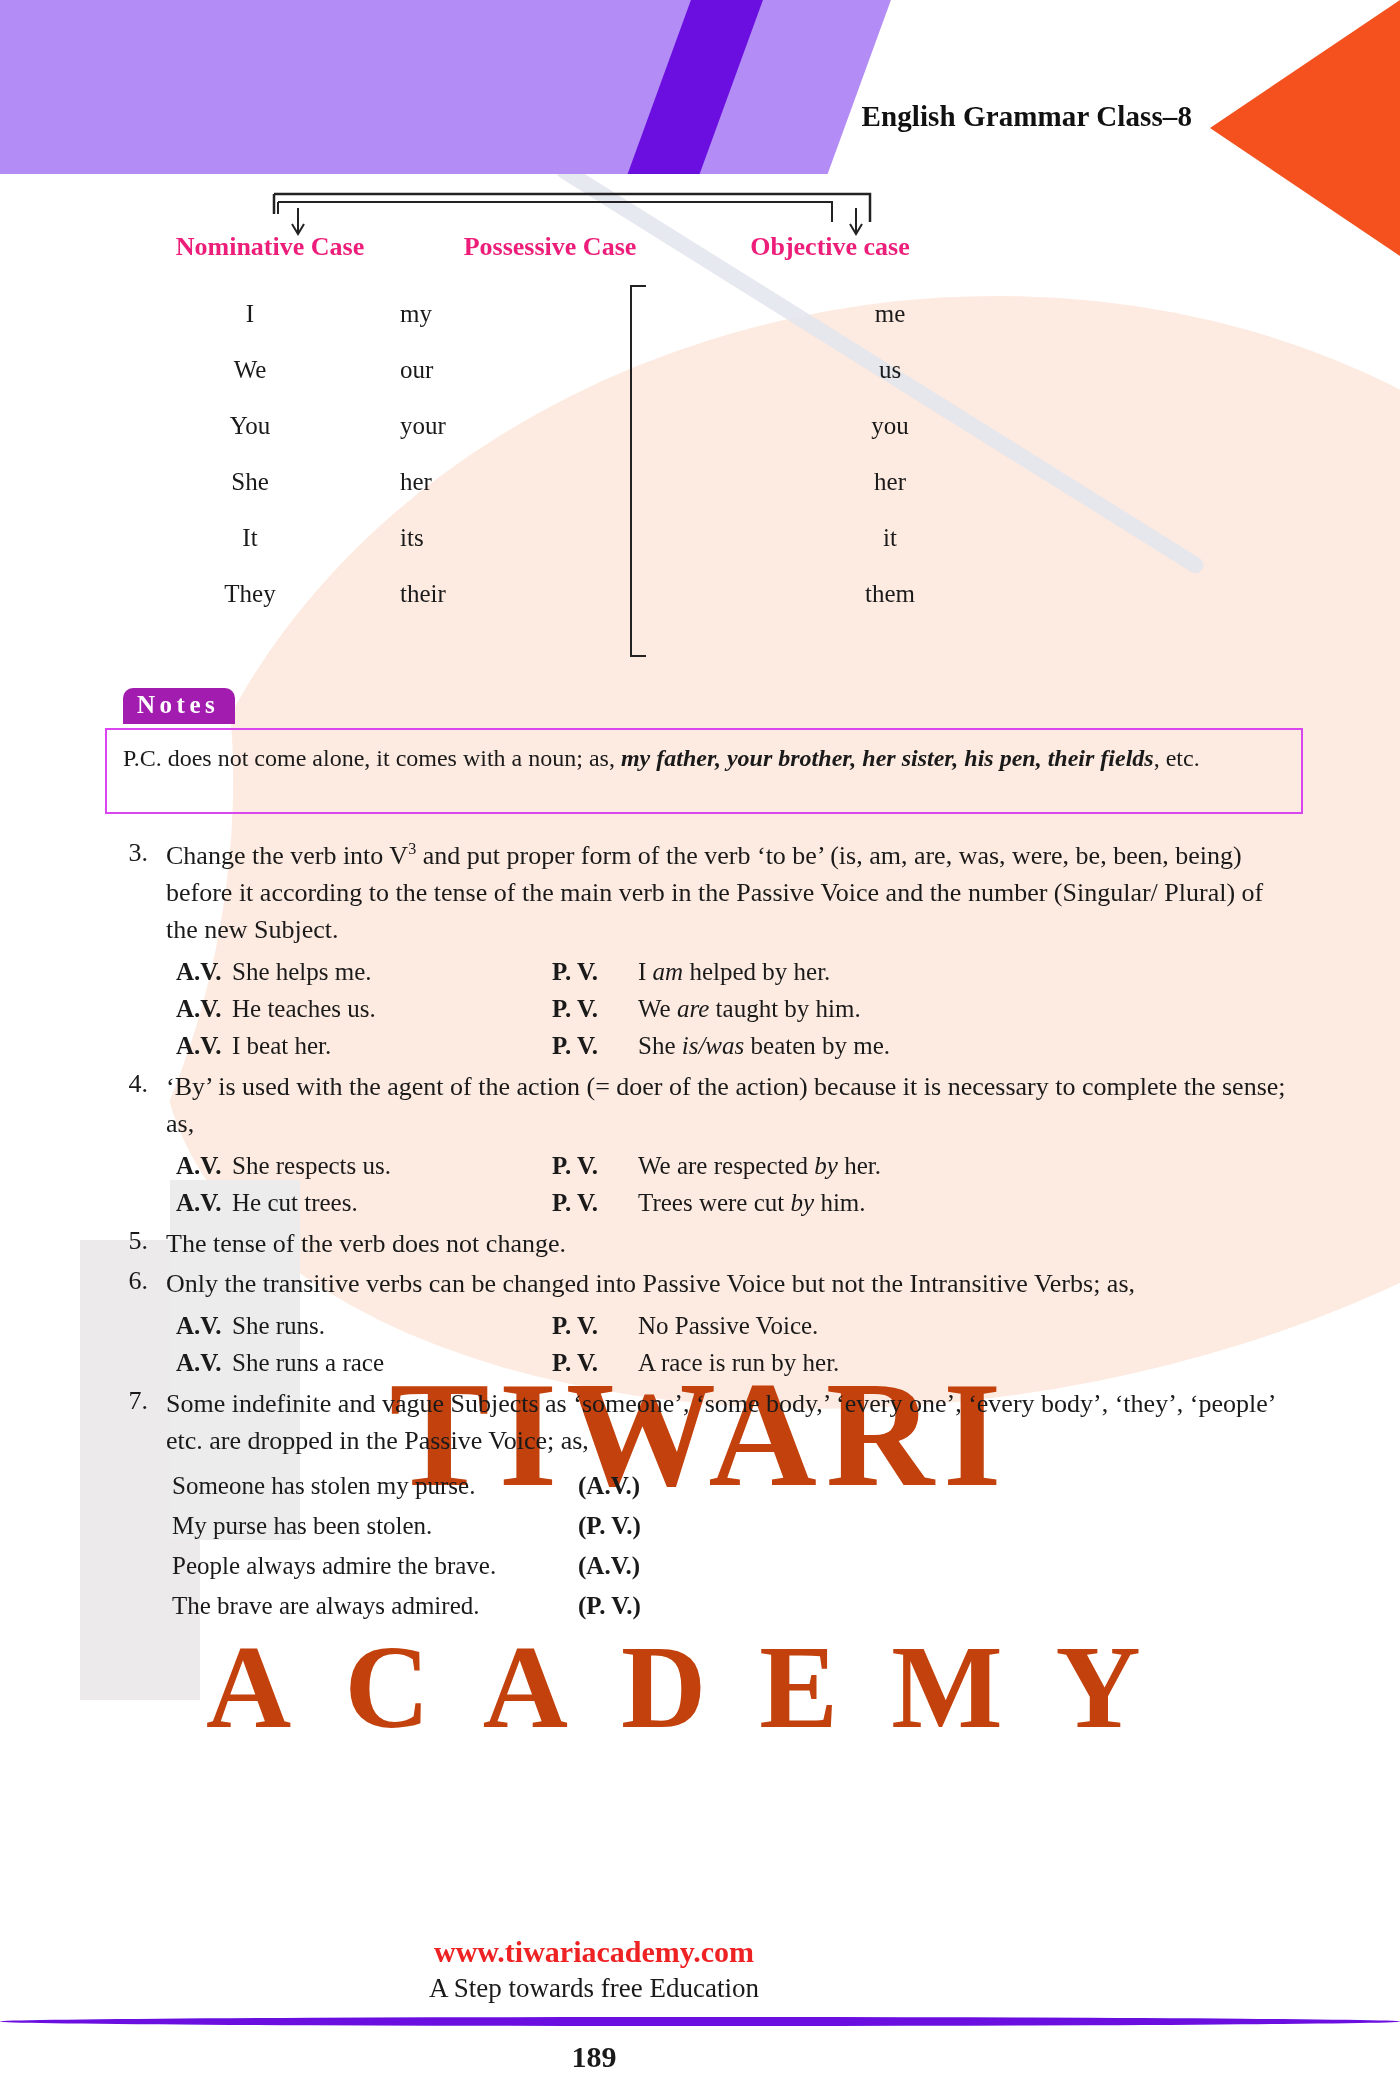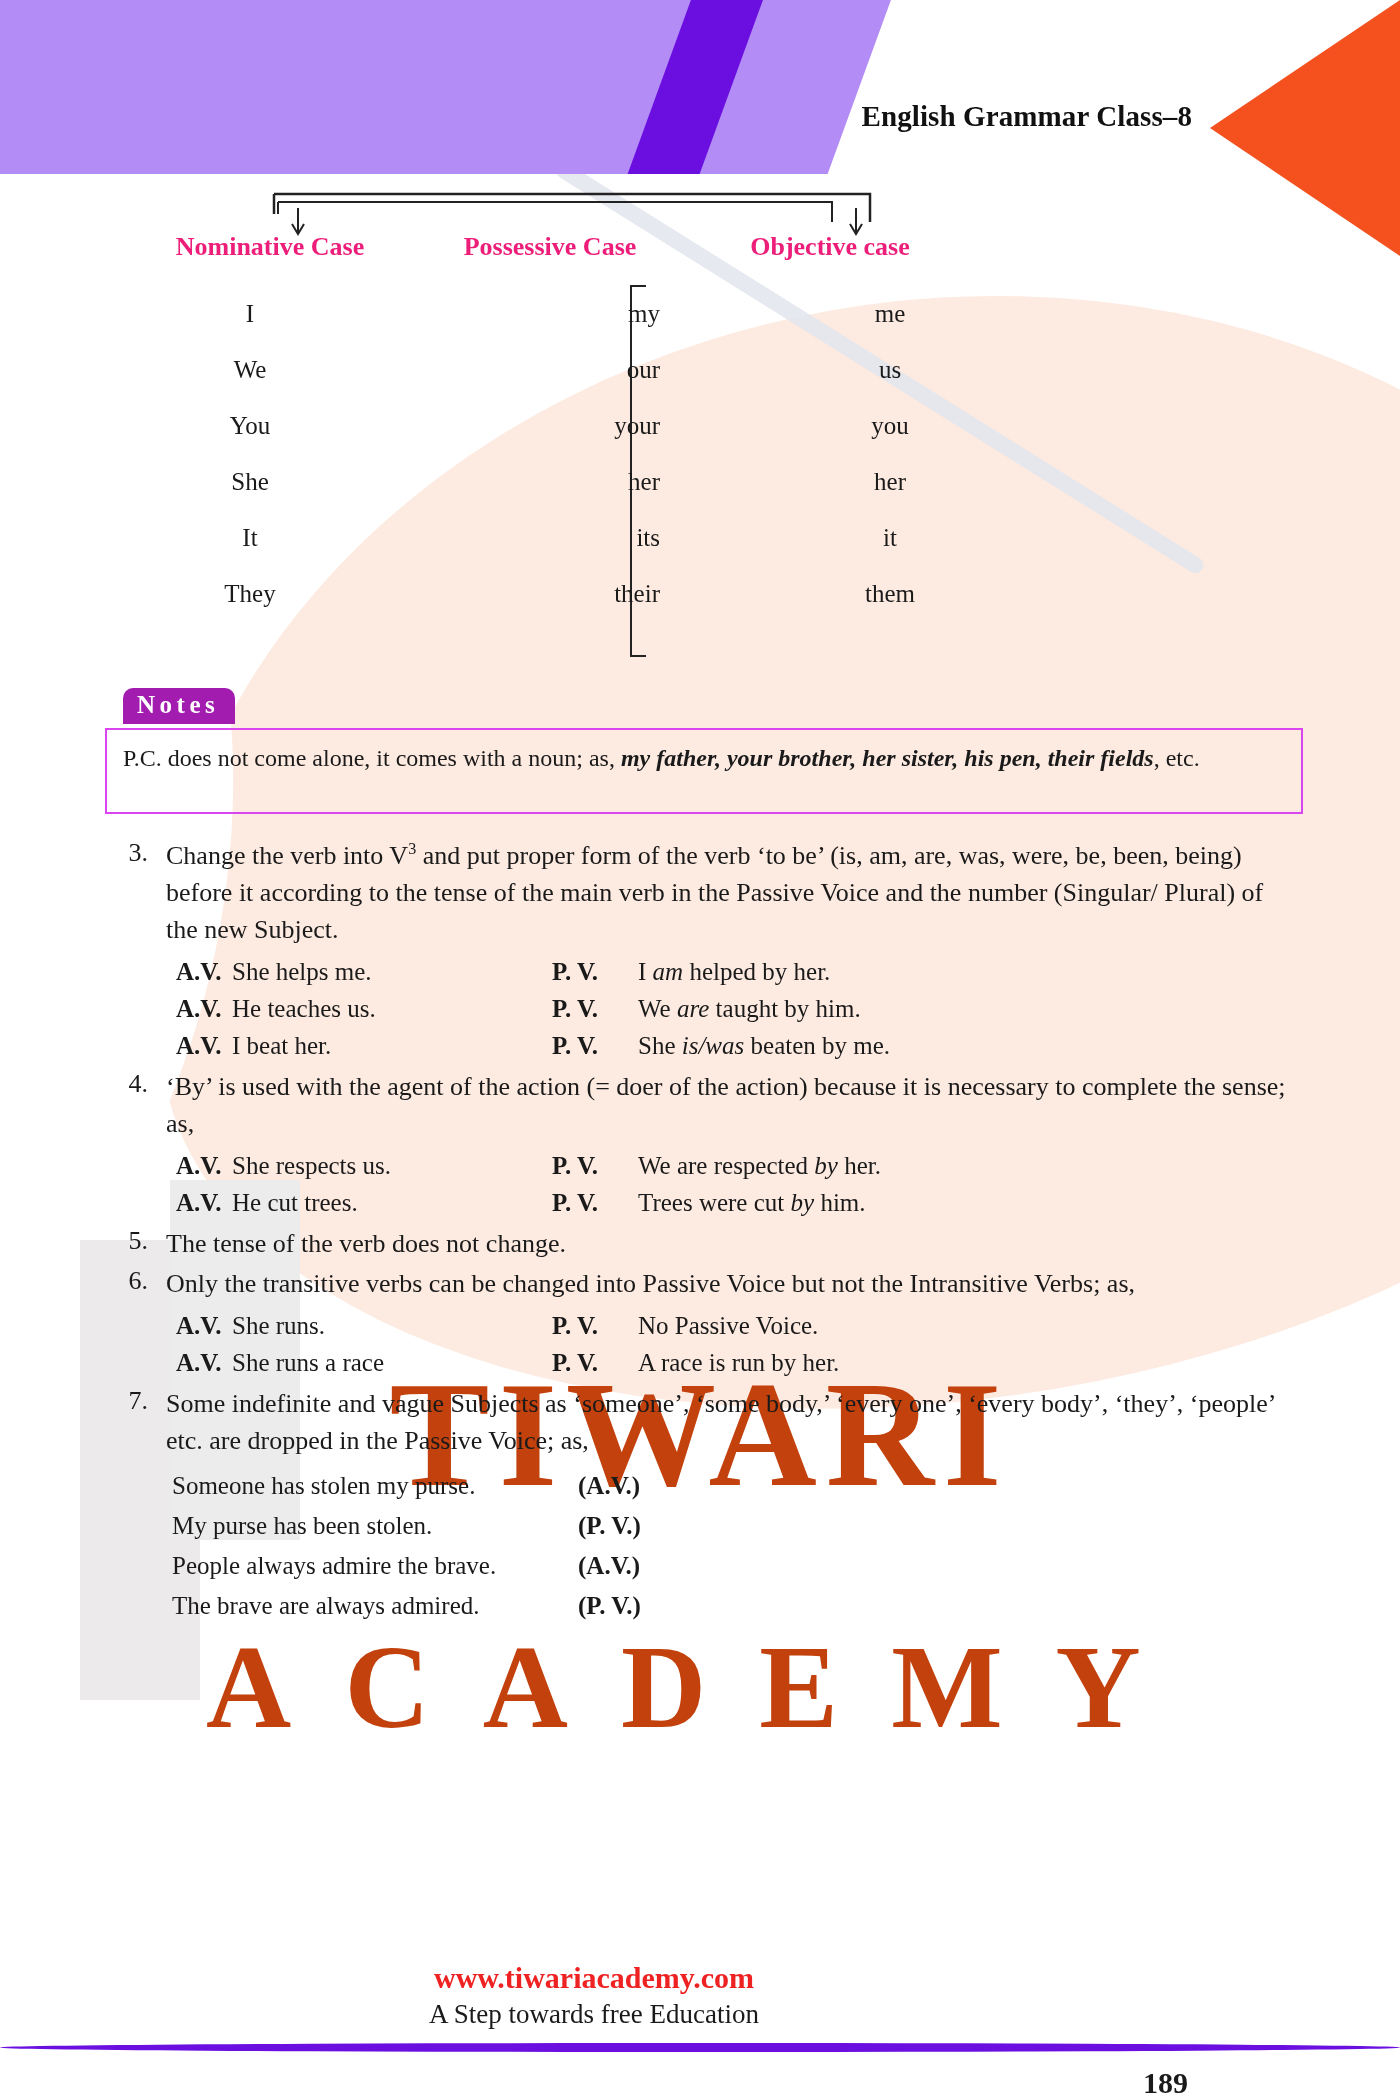--- a/index.html
+++ b/index.html
@@ -137,21 +137,21 @@
   .ch-obj { width: 300px; }
 
   .pronoun-rows { position:absolute; top: 96px; left: 0; width: 1400px; }
   .prow {
     display: flex;
     height: 56px;
     align-items: center;
     font-size: 25px;
   }
   .c-nom  { width: 300px; margin-left: 100px; text-align: center; }
-  .c-pos  { width: 260px; text-align: right; position: relative; }
+  .c-pos  { width: 260px; text-align: left; position: relative; }
   .c-noun { width: 130px; text-align: center; }
   .c-obj  { width: 200px; text-align: center; }
 
   .noun-rule {
     position: absolute;
     left: 630px;
     top: 96px;
     width: 0; height: 370px;
     border-left: 2px solid #222;
   }
@@ -260,24 +260,25 @@
     margin-top: 4px;
   }
   .footer-rule {
     margin: 13px auto 0 auto;
     width: 1400px;
     height: 9px;
     background: #6a0fe0;
     border-radius: 50%;
   }
   .pagenum {
-    text-align: right;
+    text-align: center;
     font-size: 30px;
     font-weight: bold;
     margin-top: 14px;
+    padding-bottom: 26px;
   }
 </style>
 </head>
 <body>
 
 <div class="page">
 
   <div class="bg-layer">
     <div class="peach-swoosh"></div>
     <div class="peach-mask-left"></div>

